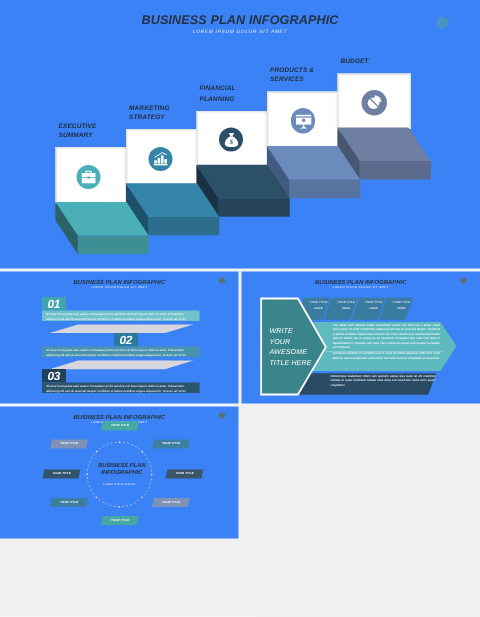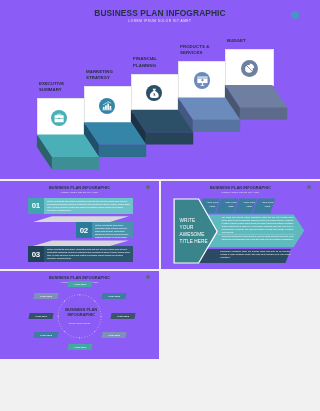--- a/index.html
+++ b/index.html
@@ -1,20 +1,20 @@
 <!DOCTYPE html>
 <html><head>
 <meta charset="utf-8">
 <title>Business Plan Infographic</title>
 <style>
   html,body{margin:0;padding:0;}
   body{width:320px;height:411px;background:#ffffff;font-family:"Liberation Sans",sans-serif;overflow:hidden;
        -webkit-font-smoothing:antialiased;}
   .page{position:relative;width:320px;height:411px;background:#f1f1f2;}
-  .slide{position:absolute;background:#8b5cf6;overflow:hidden;}
+  .slide{position:absolute;background:#3b82f6;overflow:hidden;font-style:italic;}
   .s-hero{left:0;top:0;width:320px;height:179px;}
   .s-r2a{left:0;top:181px;width:159px;height:88px;}
   .s-r2b{left:161px;top:181px;width:159px;height:88px;}
   .s-r3a{left:0;top:271px;width:159px;height:88px;}
 
   .ttl{position:absolute;left:0;width:100%;text-align:center;color:#243243;font-weight:bold;}
   .sub{position:absolute;left:0;width:100%;text-align:center;color:#eaeef1;}
   .dot{position:absolute;border-radius:50%;background:#4a93c6;}
 
   
@@ -42,21 +42,21 @@
   .ctag span{transform:skewX(11deg);display:block;}
   .clabel{position:absolute;left:1.7px;width:100%;text-align:center;color:#27333f;
           font-size:4.0px;font-weight:bold;line-height:5.2px;white-space:pre;letter-spacing:-.05px;}
   .csub{position:absolute;left:0;width:100%;text-align:center;color:#f1f1ee;font-size:1.7px;letter-spacing:.2px;}
 
   
   .arr-title{position:absolute;color:#ffffff;font-size:4.7px;line-height:7.05px;letter-spacing:.1px;white-space:pre;}
   .arr-chip{position:absolute;color:#ffffff;font-size:1.85px;line-height:3.8px;text-align:center;letter-spacing:.1px;white-space:pre;}
   .arr-body{position:absolute;color:#ffffff;font-size:1.95px;line-height:2.94px;text-align:justify;}
 
-  .lrow{position:absolute;left:27.8px;width:105.6px;height:16.3px;display:flex;}
+  .lrow{position:absolute;left:27.8px;width:105.6px;height:16.3px;display:flex;flex-direction:column;}
   .lnum{width:16.1px;flex:none;color:#ffffff;font-size:7.9px;font-weight:bold;
         display:flex;align-items:center;justify-content:center;letter-spacing:-.2px;}
   .lbody{flex:1;color:#ffffff;font-size:2.0px;line-height:1.5;padding:1.9px 3.1px 0 3.0px;
          box-sizing:border-box;overflow:hidden;text-align:left;}
 </style>
 </head>
 <body>
 
 <div class="page">
 

